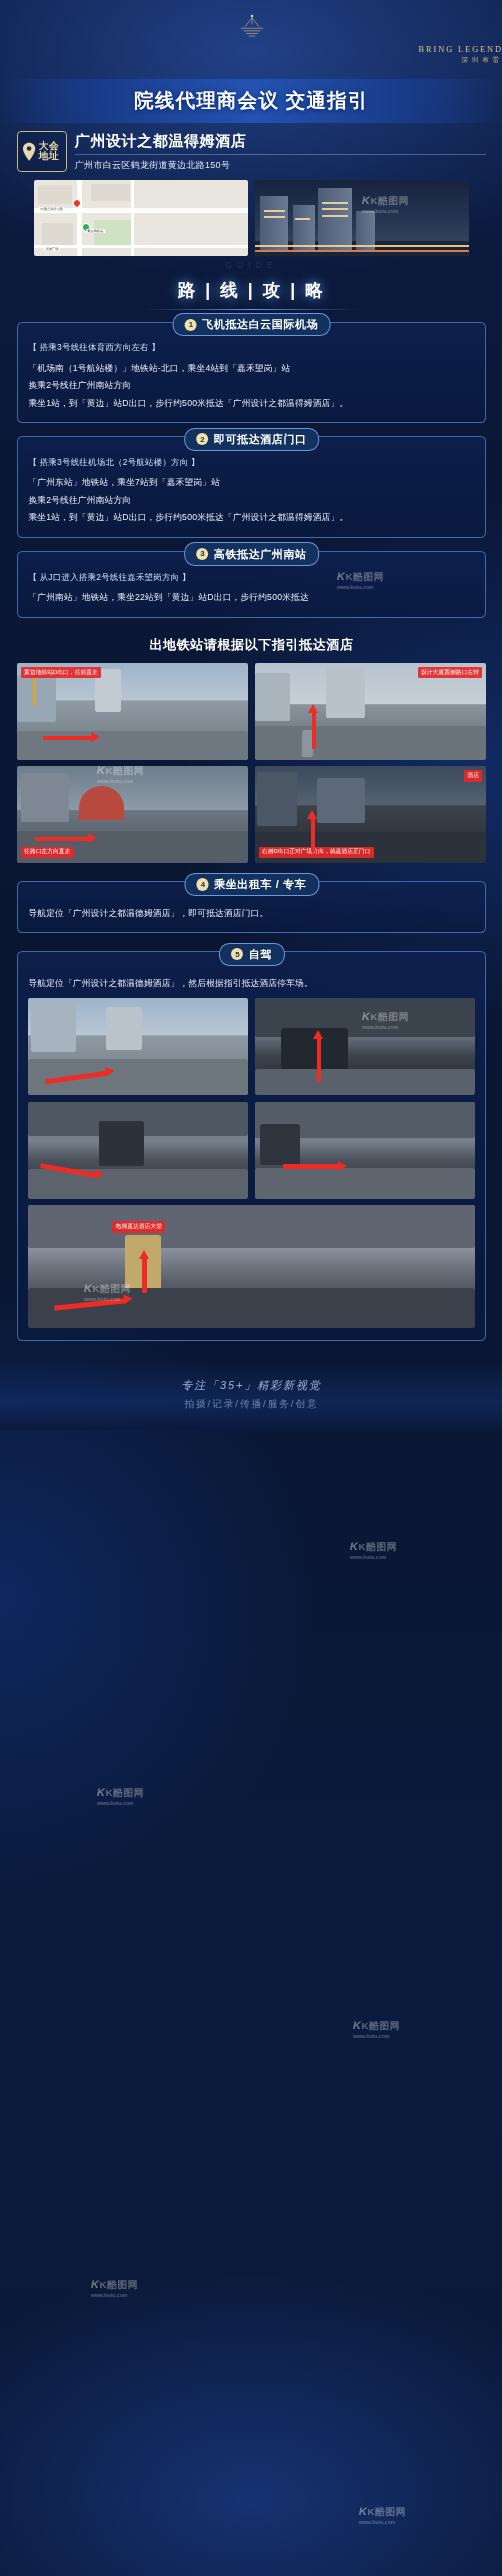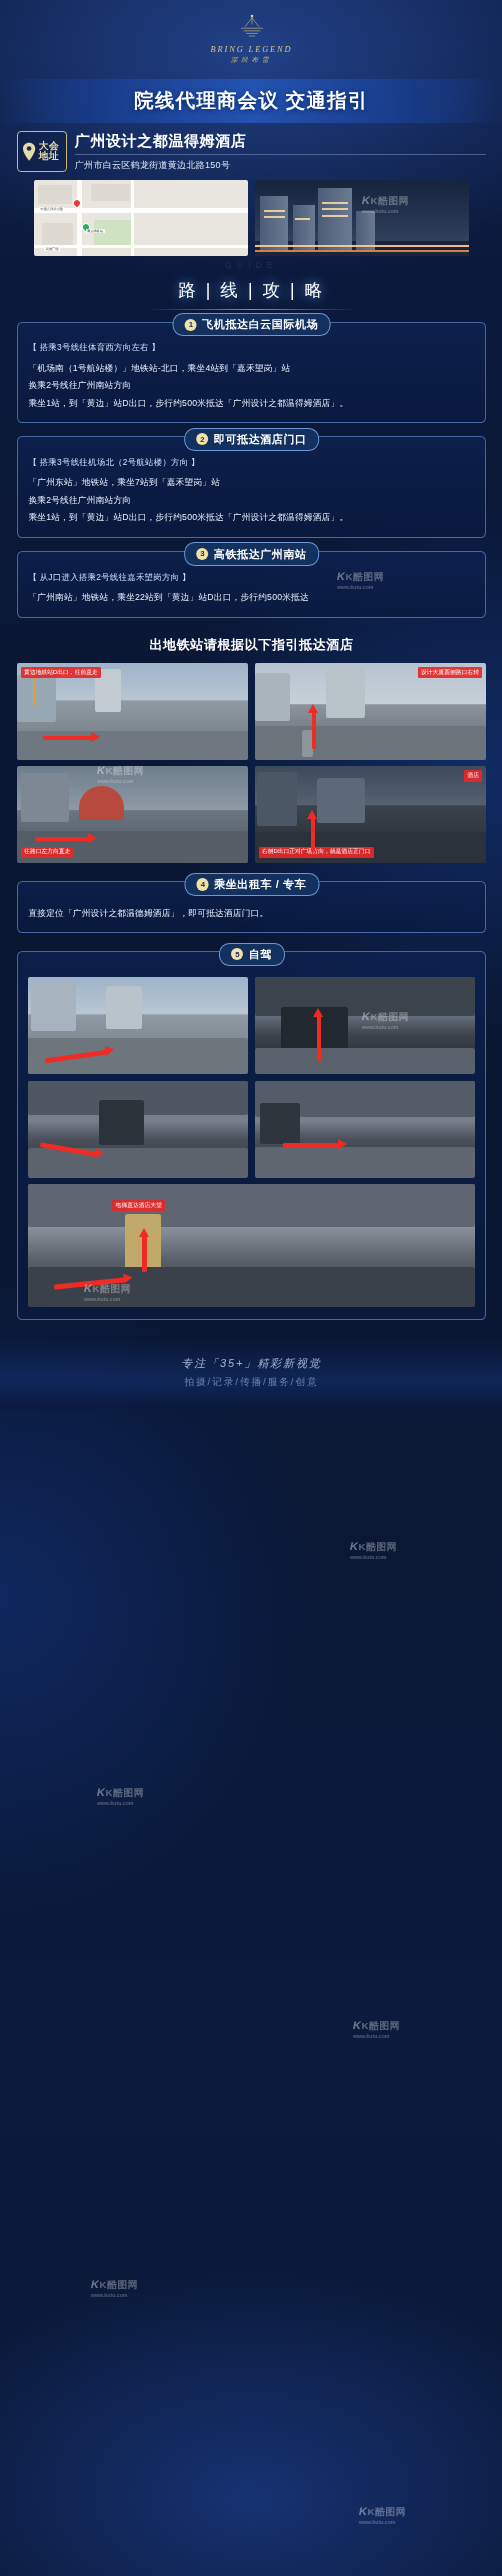--- a/index.html
+++ b/index.html
@@ -28,22 +28,21 @@
     background:
       linear-gradient(115deg, rgba(90,150,255,0.05) 0 1.3px, rgba(0,0,0,0) 1.3px 45px),
       linear-gradient(65deg, rgba(90,150,255,0.04) 0 1.3px, rgba(0,0,0,0) 1.3px 71px);
     pointer-events: none;
   }
 
   
   .logo-wrap {
     position: relative;
     padding: 14.2px 0 3.9px;
-    text-align: center;
-    font-style: italic;
+    text-align: right;
   }
   .logo-mark {
     display: block;
     margin: 0 auto 2.6px;
     width: 38px; height: 28.5px;
   }
   .logo-en {
     color: #d8c58a;
     font-size: 8.4px;
     letter-spacing: 1.9px;
@@ -167,21 +166,21 @@
 
   
   .route-title {
     text-align: center;
     margin: 22px 0 11.7px;
     position: relative;
   }
   .route-title .rt-text {
     color: #ffffff;
     font-size: 17.5px;
-    font-weight: normal;
+    font-weight: bold;
     letter-spacing: 2.6px;
     text-shadow: 0 0 11.7px rgba(110,170,255,0.8);
   }
   .route-title .rt-bar {
     width: 214px; height: 0.6px; margin: 7.8px auto 0;
     background: linear-gradient(90deg, rgba(120,170,255,0) 0%, rgba(140,190,255,0.75) 50%, rgba(120,170,255,0) 100%);
   }
   .ghost-text {
     position: absolute;
     top: -18px; left: 0; right: 0;
@@ -544,28 +543,31 @@
       <div class="arrow-up" style="left:56px;bottom:11.7px;height:34px;"></div>
     </div>
   </div>
 
   <div class="card" style="margin-top:18px;">
     <div class="card-head">
       <span class="step-num">4</span>
       <span class="head-text">乘坐出租车 / 专车</span>
     </div>
     <div class="card-body" style="margin-top:5.2px;">
-      <p>直接定位「广州设计之都温德姆酒店」，即可抵达酒店门口。</p>
+      <p>导航定位「广州设计之都温德姆酒店」，即可抵达酒店门口。</p>
     </div>
   </div>
 
   <div class="card" style="margin-top:18px;padding-bottom:11.7px;">
     <div class="card-head">
       <span class="step-num">5</span>
       <span class="head-text">自驾</span>
+    </div>
+    <div class="card-body" style="margin-top:5.2px;">
+      <p>导航定位「广州设计之都温德姆酒店」，然后根据指引抵达酒店停车场。</p>
     </div>
 
     <div class="drive-grid">
       <div class="dphoto ph-street">
         <div class="blob" style="left:2.6px;top:3.9px;width:45px;height:50px;background:#a7b3bf;"></div>
         <div class="blob" style="left:78px;top:9px;width:36px;height:43px;background:#b9c3cb;"></div>
         <div class="blob" style="left:0;bottom:0;width:100%;height:36px;background:#6d757d;"></div>
         <div class="arrow-red" style="left:17px;bottom:15.5px;width:62px;transform:rotate(-8deg);"></div>
       </div>
       <div class="dphoto ph-tunnel">

